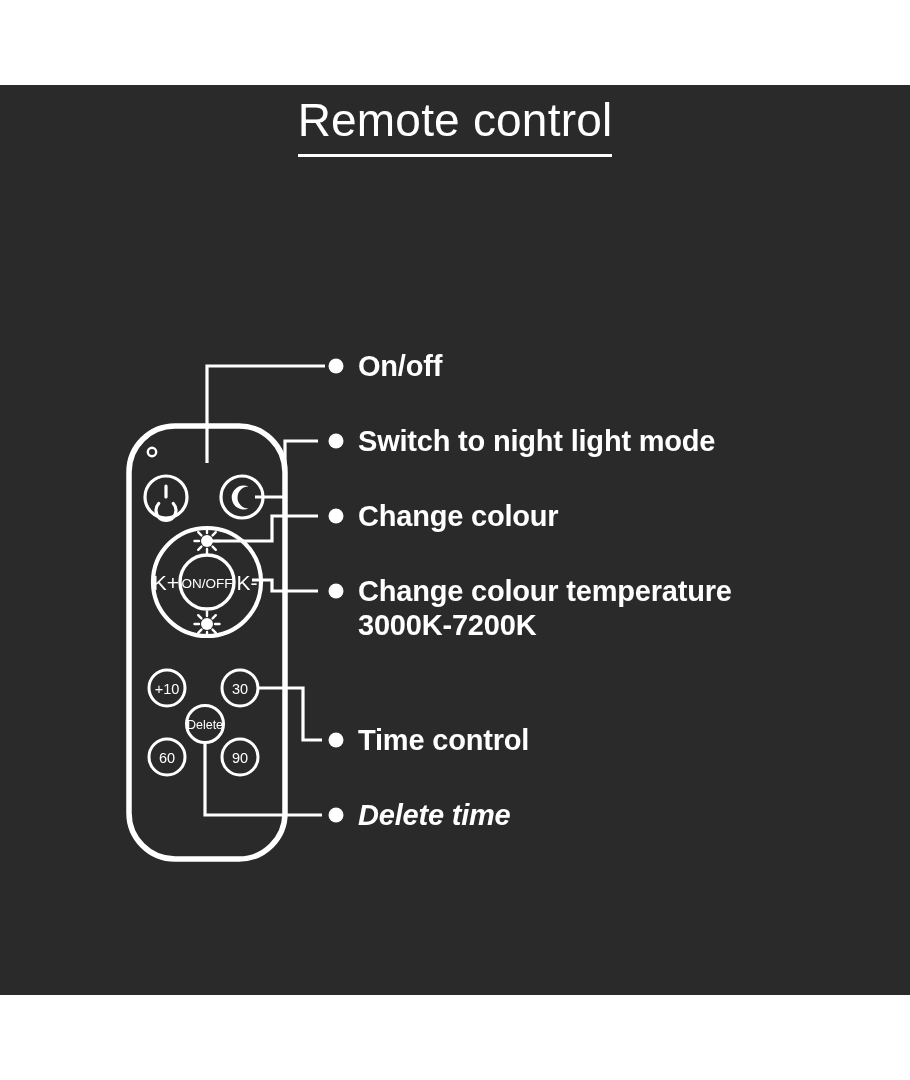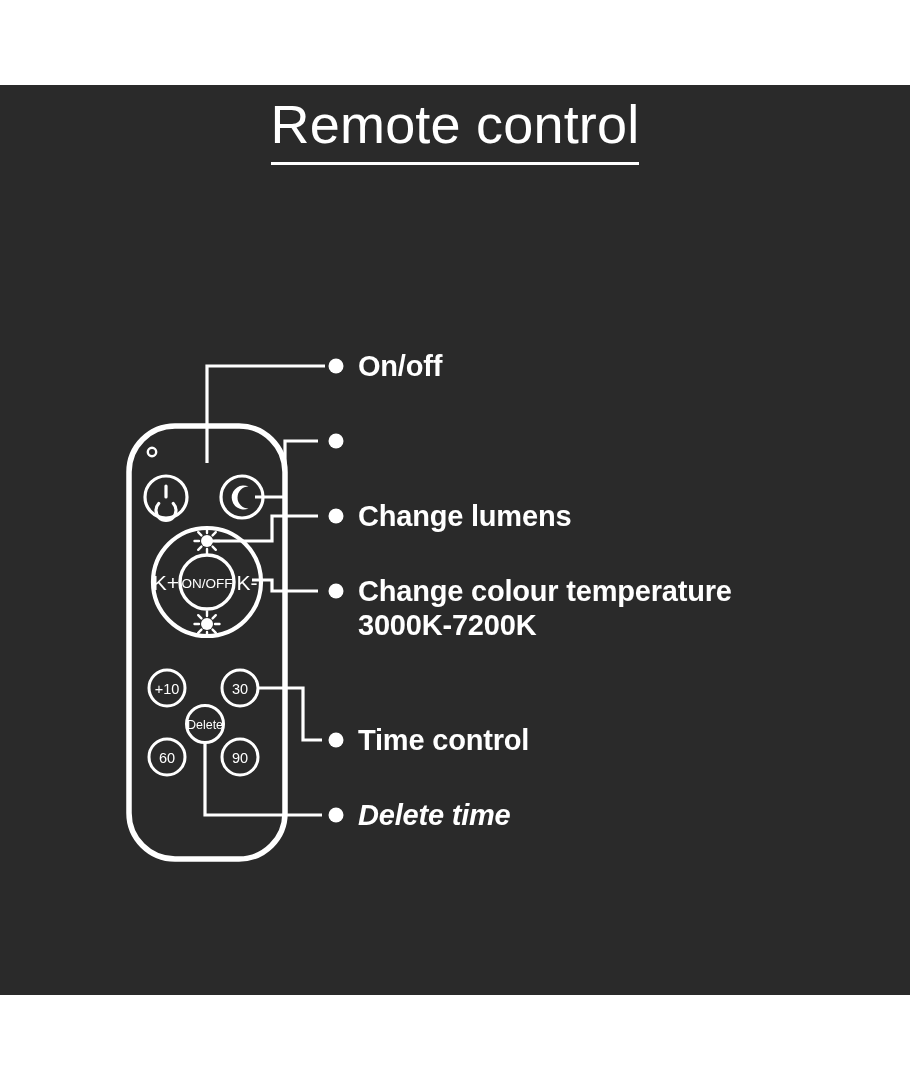--- a/index.html
+++ b/index.html
@@ -39,21 +39,21 @@
   }
   #title-wrap {
     position: absolute;
     left: 0; top: 95px;
     width: 910px;
     text-align: center;
   }
   #title {
     display: inline-block;
     color: #ffffff;
-    font-size: 54px;
+    font-size: 46px;
     font-weight: 500;
     letter-spacing: 0.2px;
     padding-bottom: 8px;
     border-bottom: 3px solid #ffffff;
     line-height: 1.1;
   }
   #diagram {
     position: absolute;
     left: 0; top: 0;
     width: 910px; height: 1080px;
@@ -188,22 +188,23 @@
         <g>
           <circle cx="240" cy="757" r="18" fill="none" stroke="#ffffff" stroke-width="3"></circle>
           <text x="240" y="763" text-anchor="middle" fill="#ffffff" font-family="Liberation Sans, sans-serif" font-size="14.5">90</text>
         </g>
       </g>
     </g>
   </svg>
 
   <div class="callout" style="left:358px; top:349px;">On/off</div>
 
-
-  <div class="callout" style="left:358px; top:499px;">Change lumens</div>
+  <div class="callout" style="left:358px; top:424px;">Switch to night light mode</div>
+
+  <div class="callout" style="left:358px; top:499px;">Change colour</div>
 
   <div class="callout" style="left:358px; top:574px;">Change colour temperature
 3000K-7200K</div>
 
   <div class="callout" style="left:358px; top:723px;">Time control</div>
 
   <div class="callout" style="left:358px; top:798px;font-style:italic;">Delete time</div>
 
 </div>
 

